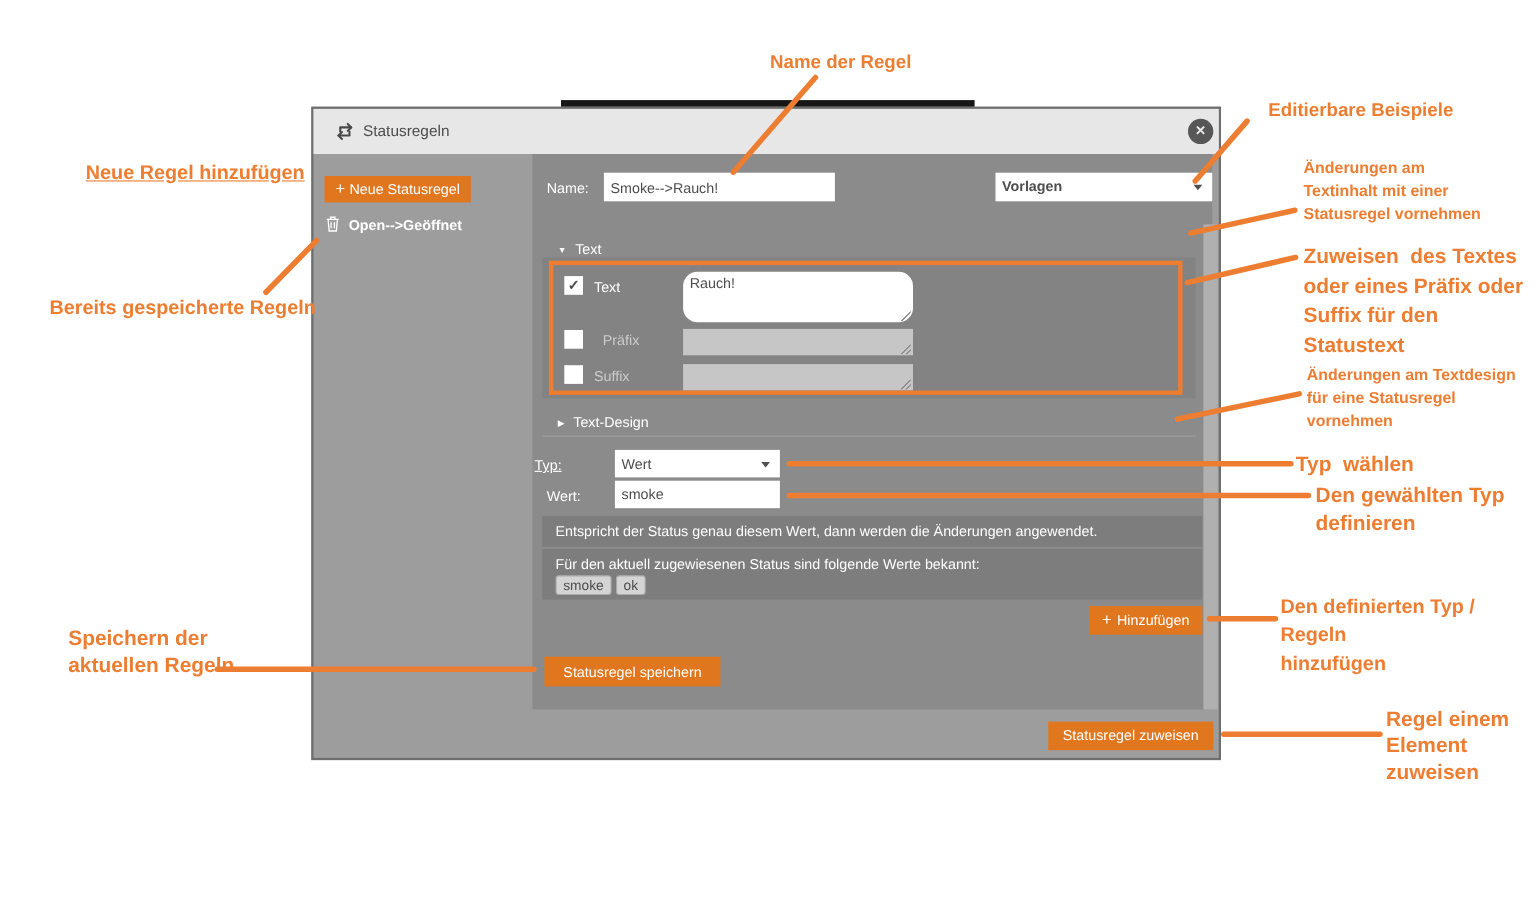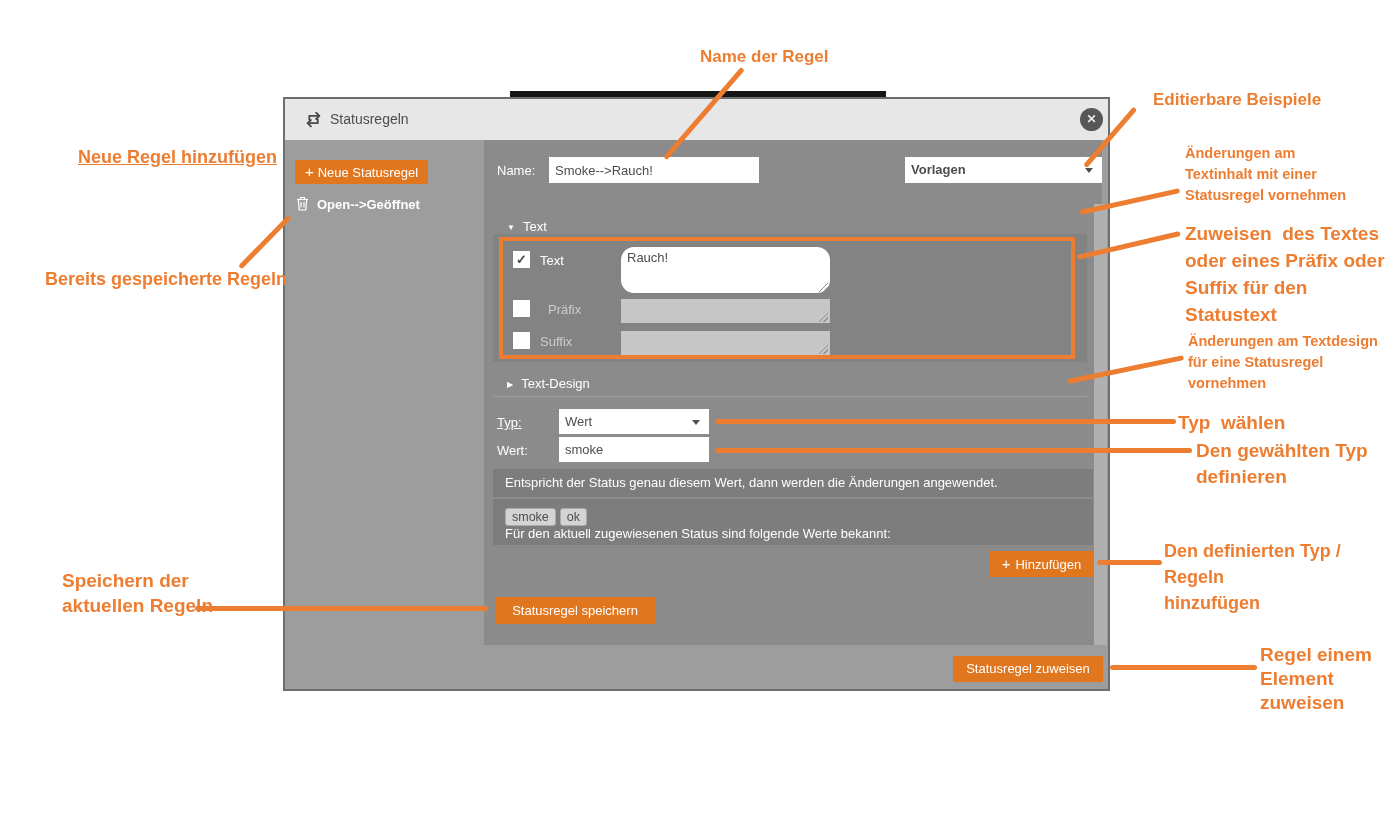--- a/index.html
+++ b/index.html
@@ -116,36 +116,36 @@
     <textarea class="tarea dis" style="left: 137px; top: 191px; width: 209px; height: 24px;"></textarea>
     <div class="grip" style="left:335px; top:205px;"></div>
 
     <div id="ann-rect"></div>
 
     <div class="sec-header" style="left:23px; top:236px;">
       <span class="tri">▶</span><span>Text-Design</span>
     </div>
     <div id="design-divider"></div>
 
-    <span class="wlabel" style="left:13px; top:275px;text-decoration:underline;">Typ:</span>
+    <span class="wlabel" style="left:2px; top:275px;text-decoration:underline;">Typ:</span>
     <div class="wselect" style="left:75px; top:269px; width:150px; height:25px;">
       <span>Wert</span>
       <span class="tri"></span>
     </div>
     <span class="wlabel" style="left:13px; top:303px;">Wert:</span>
     <input class="winput" style="left: 75px; top: 297px; width: 150px; height: 25px;" value="smoke">
 
     <div class="infobox" style="top:329px; height:28px; line-height:28px; padding-left:12px;">
       <span>Entspricht der Status genau diesem Wert, dann werden die Änderungen angewendet.</span>
     </div>
     <div class="infobox" style="top:359px; height:46px; padding:6px 0 0 12px;">
+      <div>Für den aktuell zugewiesenen Status sind folgende Werte bekannt:</div>
       <div style="margin-top:3px;">
         <span class="badge">smoke</span><span class="badge">ok</span>
       </div>
-      <div>Für den aktuell zugewiesenen Status sind folgende Werte bekannt:</div>
     </div>
 
     <div class="obtn" id="add-btn">
       <span style="font-size:15px; margin-right:5px;">+</span><span>Hinzufügen</span>
     </div>
     <div class="obtn" id="save-btn">
       <span>Statusregel speichern</span>
     </div>
 
     <div id="scrollbar"></div>

